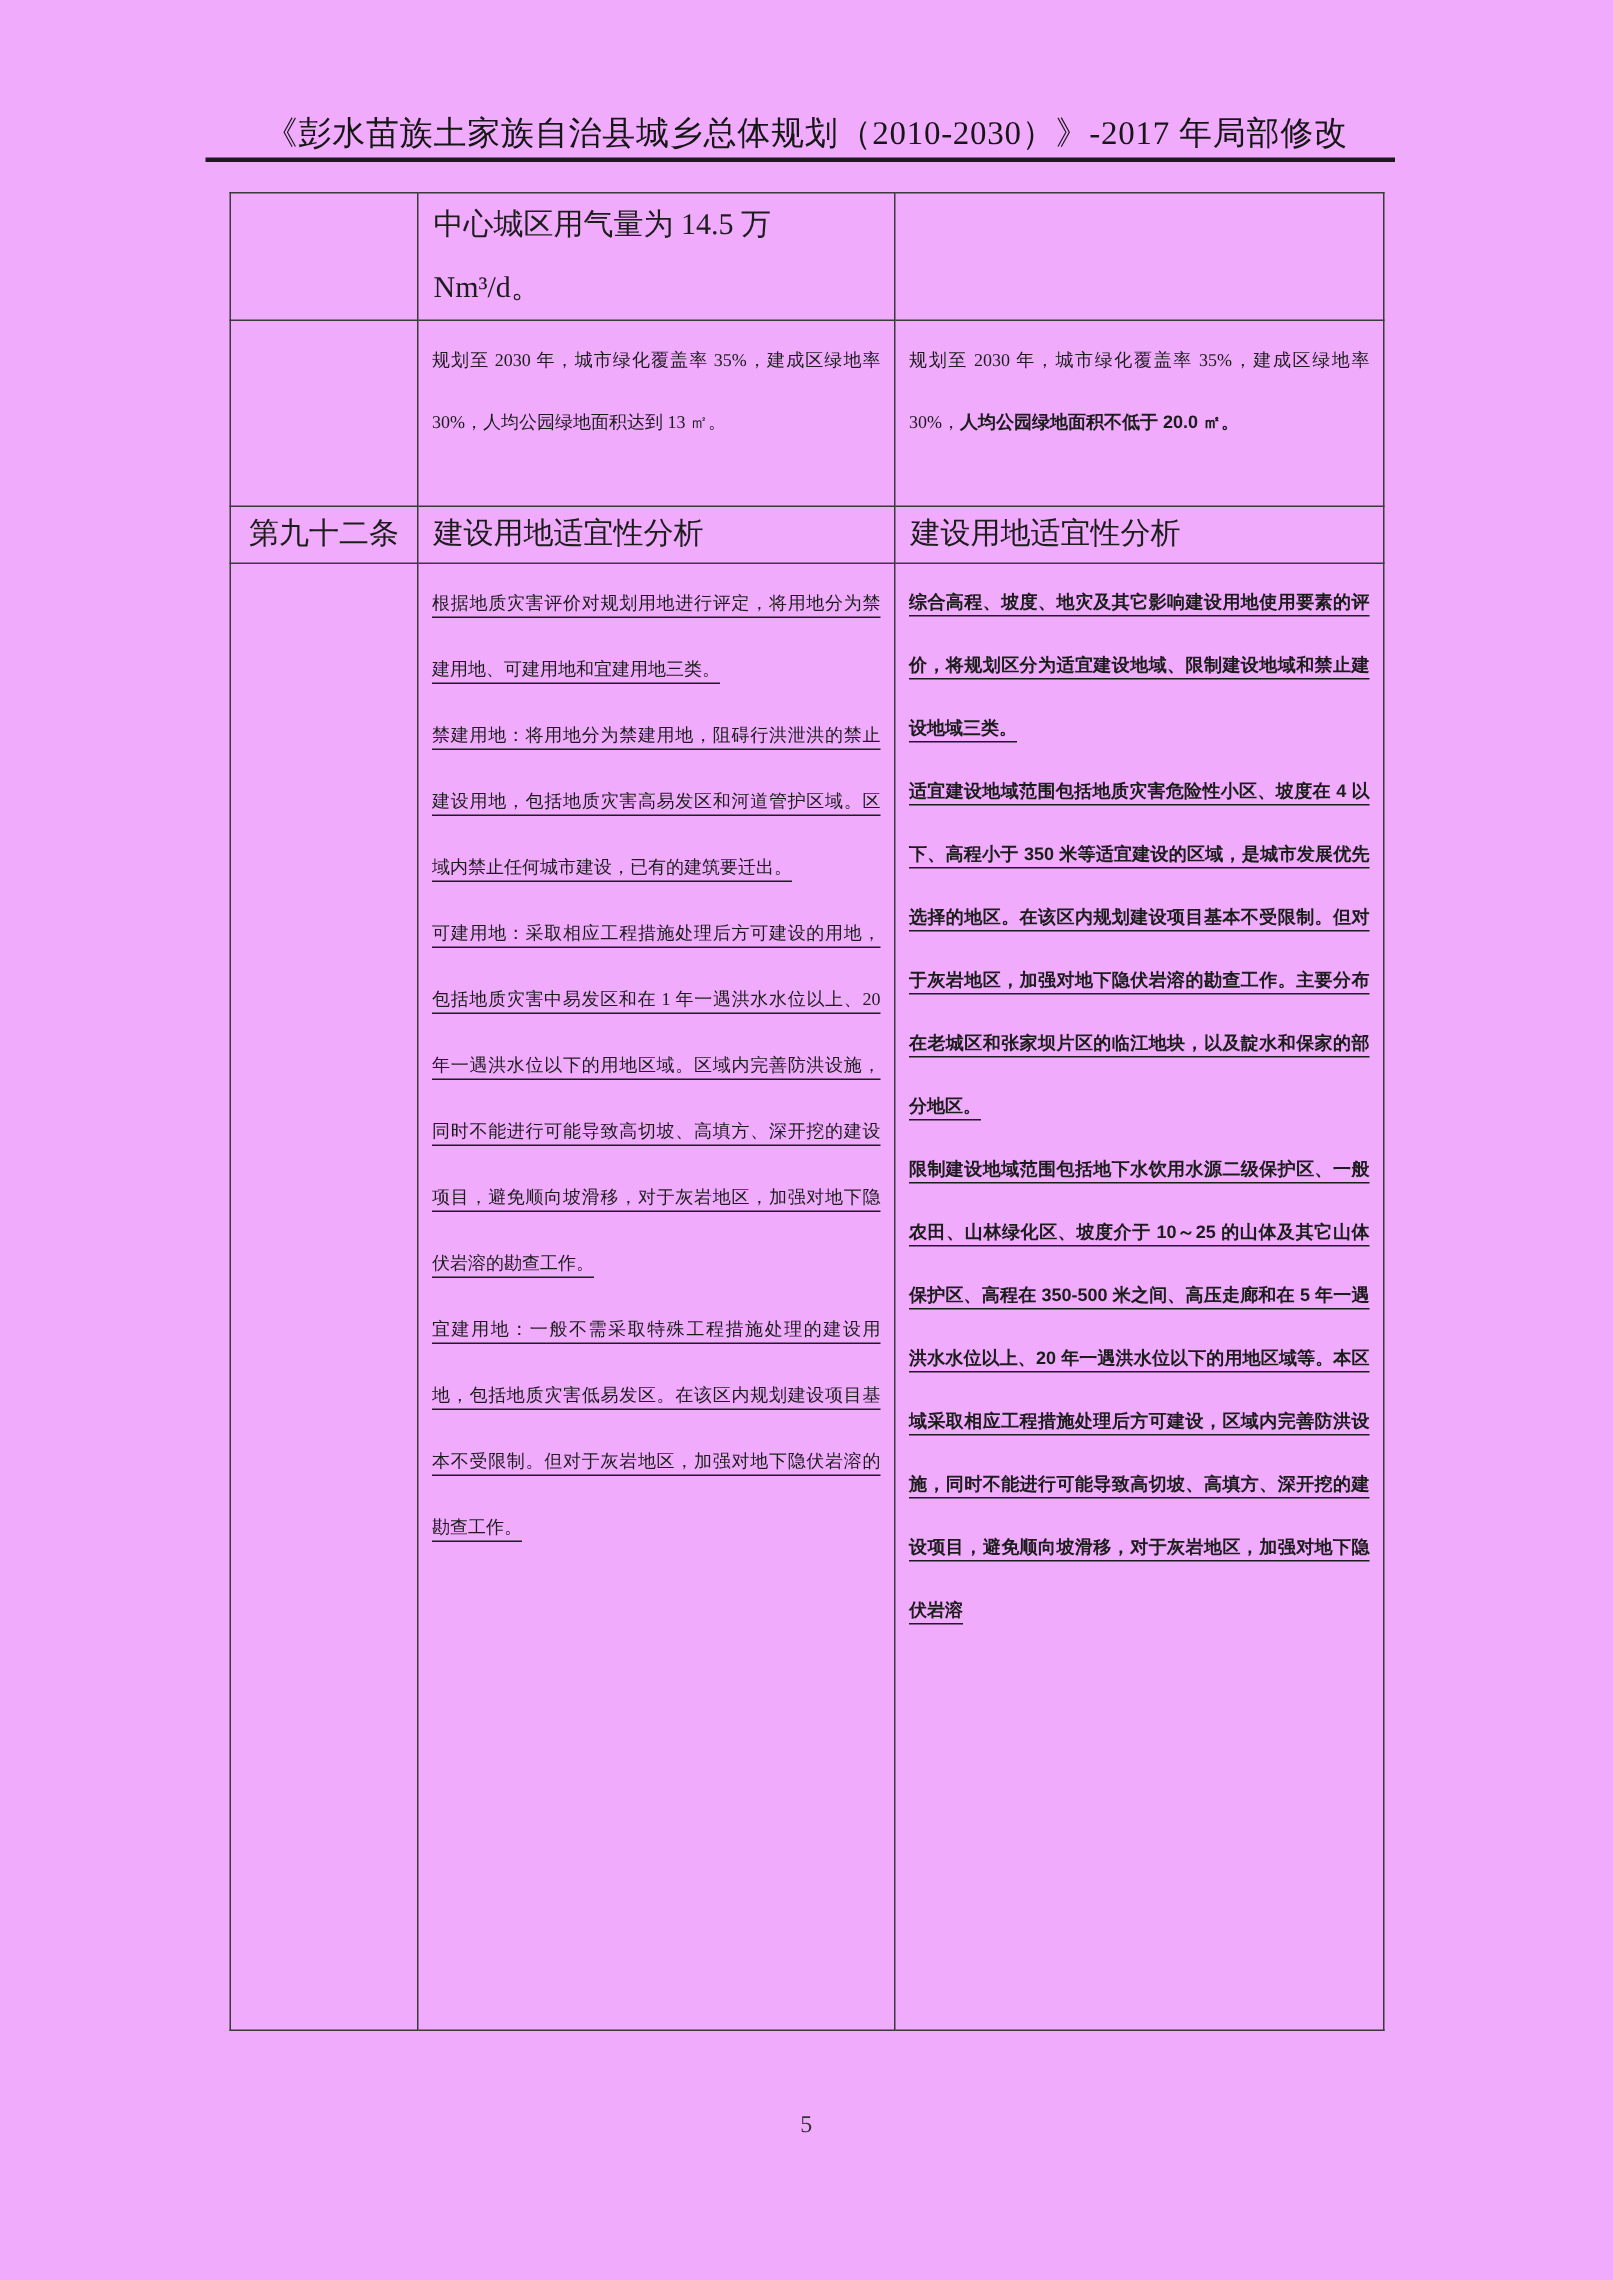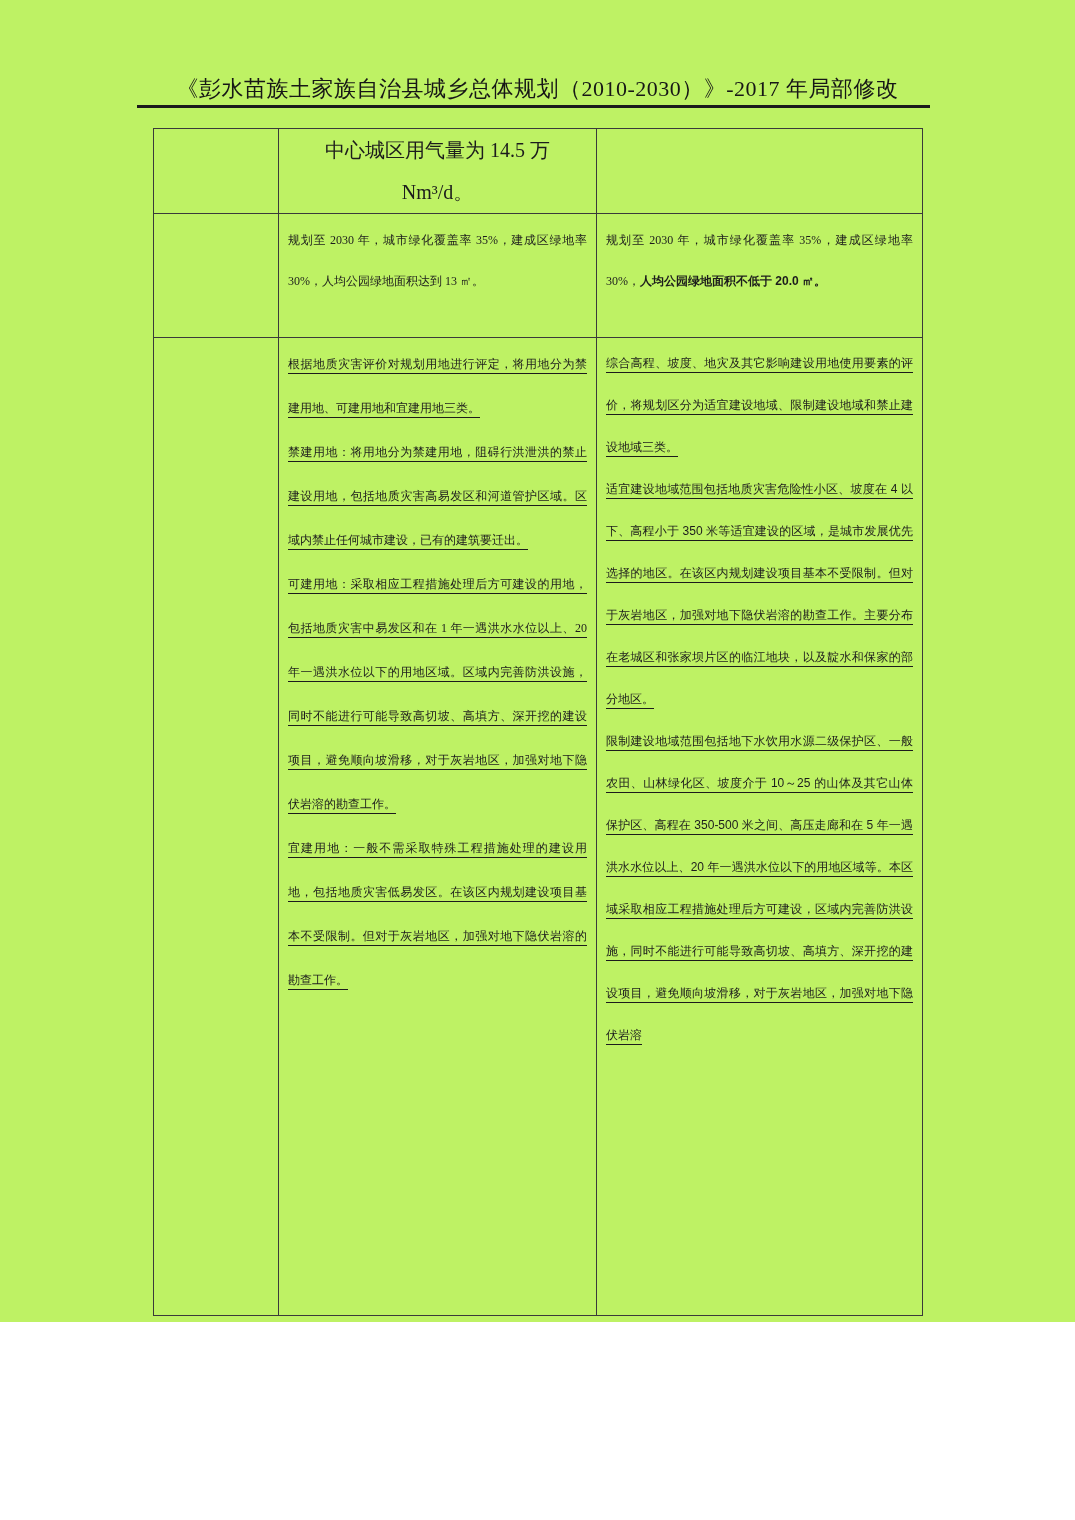--- a/index.html
+++ b/index.html
@@ -1,19 +1,19 @@
 <!DOCTYPE html>
 <html><head>
 <meta charset="utf-8">
 <style>
   html,body { margin:0; padding:0; background:#ffffff; }
   .page {
     position:relative;
-    width:1075px; height:1322px;
-    background:#bef264;
+    width:1075px; height:1520px;
+    background:#f0abfc;
     color:#1c1c1c;
     font-family:"Liberation Serif","DejaVu Serif",serif;
     overflow:hidden;
   }
   .doc-title {
     position:absolute; top:76px; left:0; width:100%;
     text-align:center;
     font-size:22px; line-height:26px;
     color:#161616;
     letter-spacing:0.5px;
@@ -32,21 +32,21 @@
   }
   .rev-table td {
     border:1px solid #3a3a3a;
     vertical-align:top;
     padding:0;
     overflow:hidden;
   }
   .c-label {
     font-size:20px;
     padding:0 10px;
-    text-align:center;
+    text-align:left;
   }
   .c-article {
     font-size:20px;
     text-align:center;
     padding:0 4px;
   }
   .r-single .c-label, .r-single .c-article { line-height:42px; }
   .r-head  .c-label, .r-head .c-article  { line-height:42px; }
   .c-body {
     font-size:12px;
@@ -61,21 +61,21 @@
   .h-r5 { height:977px; }
   .clip-r3 { height:112px; overflow:hidden; line-height:41px; }
   .clip-r5 { height:966px; overflow:hidden; padding-top:4px; }
   .orig-lines { line-height:44px; }
   .rev-lines  { line-height:42px; }
   p.para { margin:0; }
   .u { text-decoration:underline; text-decoration-thickness:1px; text-underline-offset:5px; }
   .serif { font-family:"Liberation Serif","DejaVu Serif",serif; }
   .sans-strong {
     font-family:"Liberation Sans","DejaVu Sans",sans-serif;
-    font-weight:400;
+    font-weight:700;
   }
   .rev-bold {
     font-family:"Liberation Sans","DejaVu Sans",sans-serif;
     font-weight:700;
   }
   .page-number {
     position:absolute; top:1408px; left:0; width:100%;
     text-align:center;
     font-size:16px; color:#333333;
   }
@@ -107,20 +107,31 @@
       <tr>
         <td class="h-r3"></td>
         <td class="h-r3">
           <div class="c-body clip-r3 serif">规划至 2030 年，城市绿化覆盖率 35%，建成区绿地率 30%，人均公园绿地面积达到 13 ㎡。</div>
         </td>
         <td class="h-r3">
           <div class="c-body clip-r3"><span class="serif">规划至 2030 年，城市绿化覆盖率 35%，建成区绿地率 30%，</span><span class="rev-bold">人均公园绿地面积不低于 20.0 ㎡。</span></div>
         </td>
       </tr>
 
+      <tr class="r-head">
+        <td class="h-r4">
+          <div class="c-article serif" style="line-height:37px">第九十二条</div>
+        </td>
+        <td class="h-r4">
+          <div class="c-label serif" style="line-height:37px">建设用地适宜性分析</div>
+        </td>
+        <td class="h-r4">
+          <div class="c-label serif" style="line-height:37px">建设用地适宜性分析</div>
+        </td>
+      </tr>
 
       <tr>
         <td class="h-r5"></td>
         <td class="h-r5">
           <div class="c-body clip-r5 orig-lines serif">
             <p class="para u">根据地质灾害评价对规划用地进行评定，将用地分为禁建用地、可建用地和宜建用地三类。</p>
             <p class="para u">禁建用地：将用地分为禁建用地，阻碍行洪泄洪的禁止建设用地，包括地质灾害高易发区和河道管护区域。区域内禁止任何城市建设，已有的建筑要迁出。</p>
             <p class="para u">可建用地：采取相应工程措施处理后方可建设的用地，包括地质灾害中易发区和在 1 年一遇洪水水位以上、20 年一遇洪水位以下的用地区域。区域内完善防洪设施，同时不能进行可能导致高切坡、高填方、深开挖的建设项目，避免顺向坡滑移，对于灰岩地区，加强对地下隐伏岩溶的勘查工作。</p>
             <p class="para u">宜建用地：一般不需采取特殊工程措施处理的建设用地，包括地质灾害低易发区。在该区内规划建设项目基本不受限制。但对于灰岩地区，加强对地下隐伏岩溶的勘查工作。</p>
           </div>

